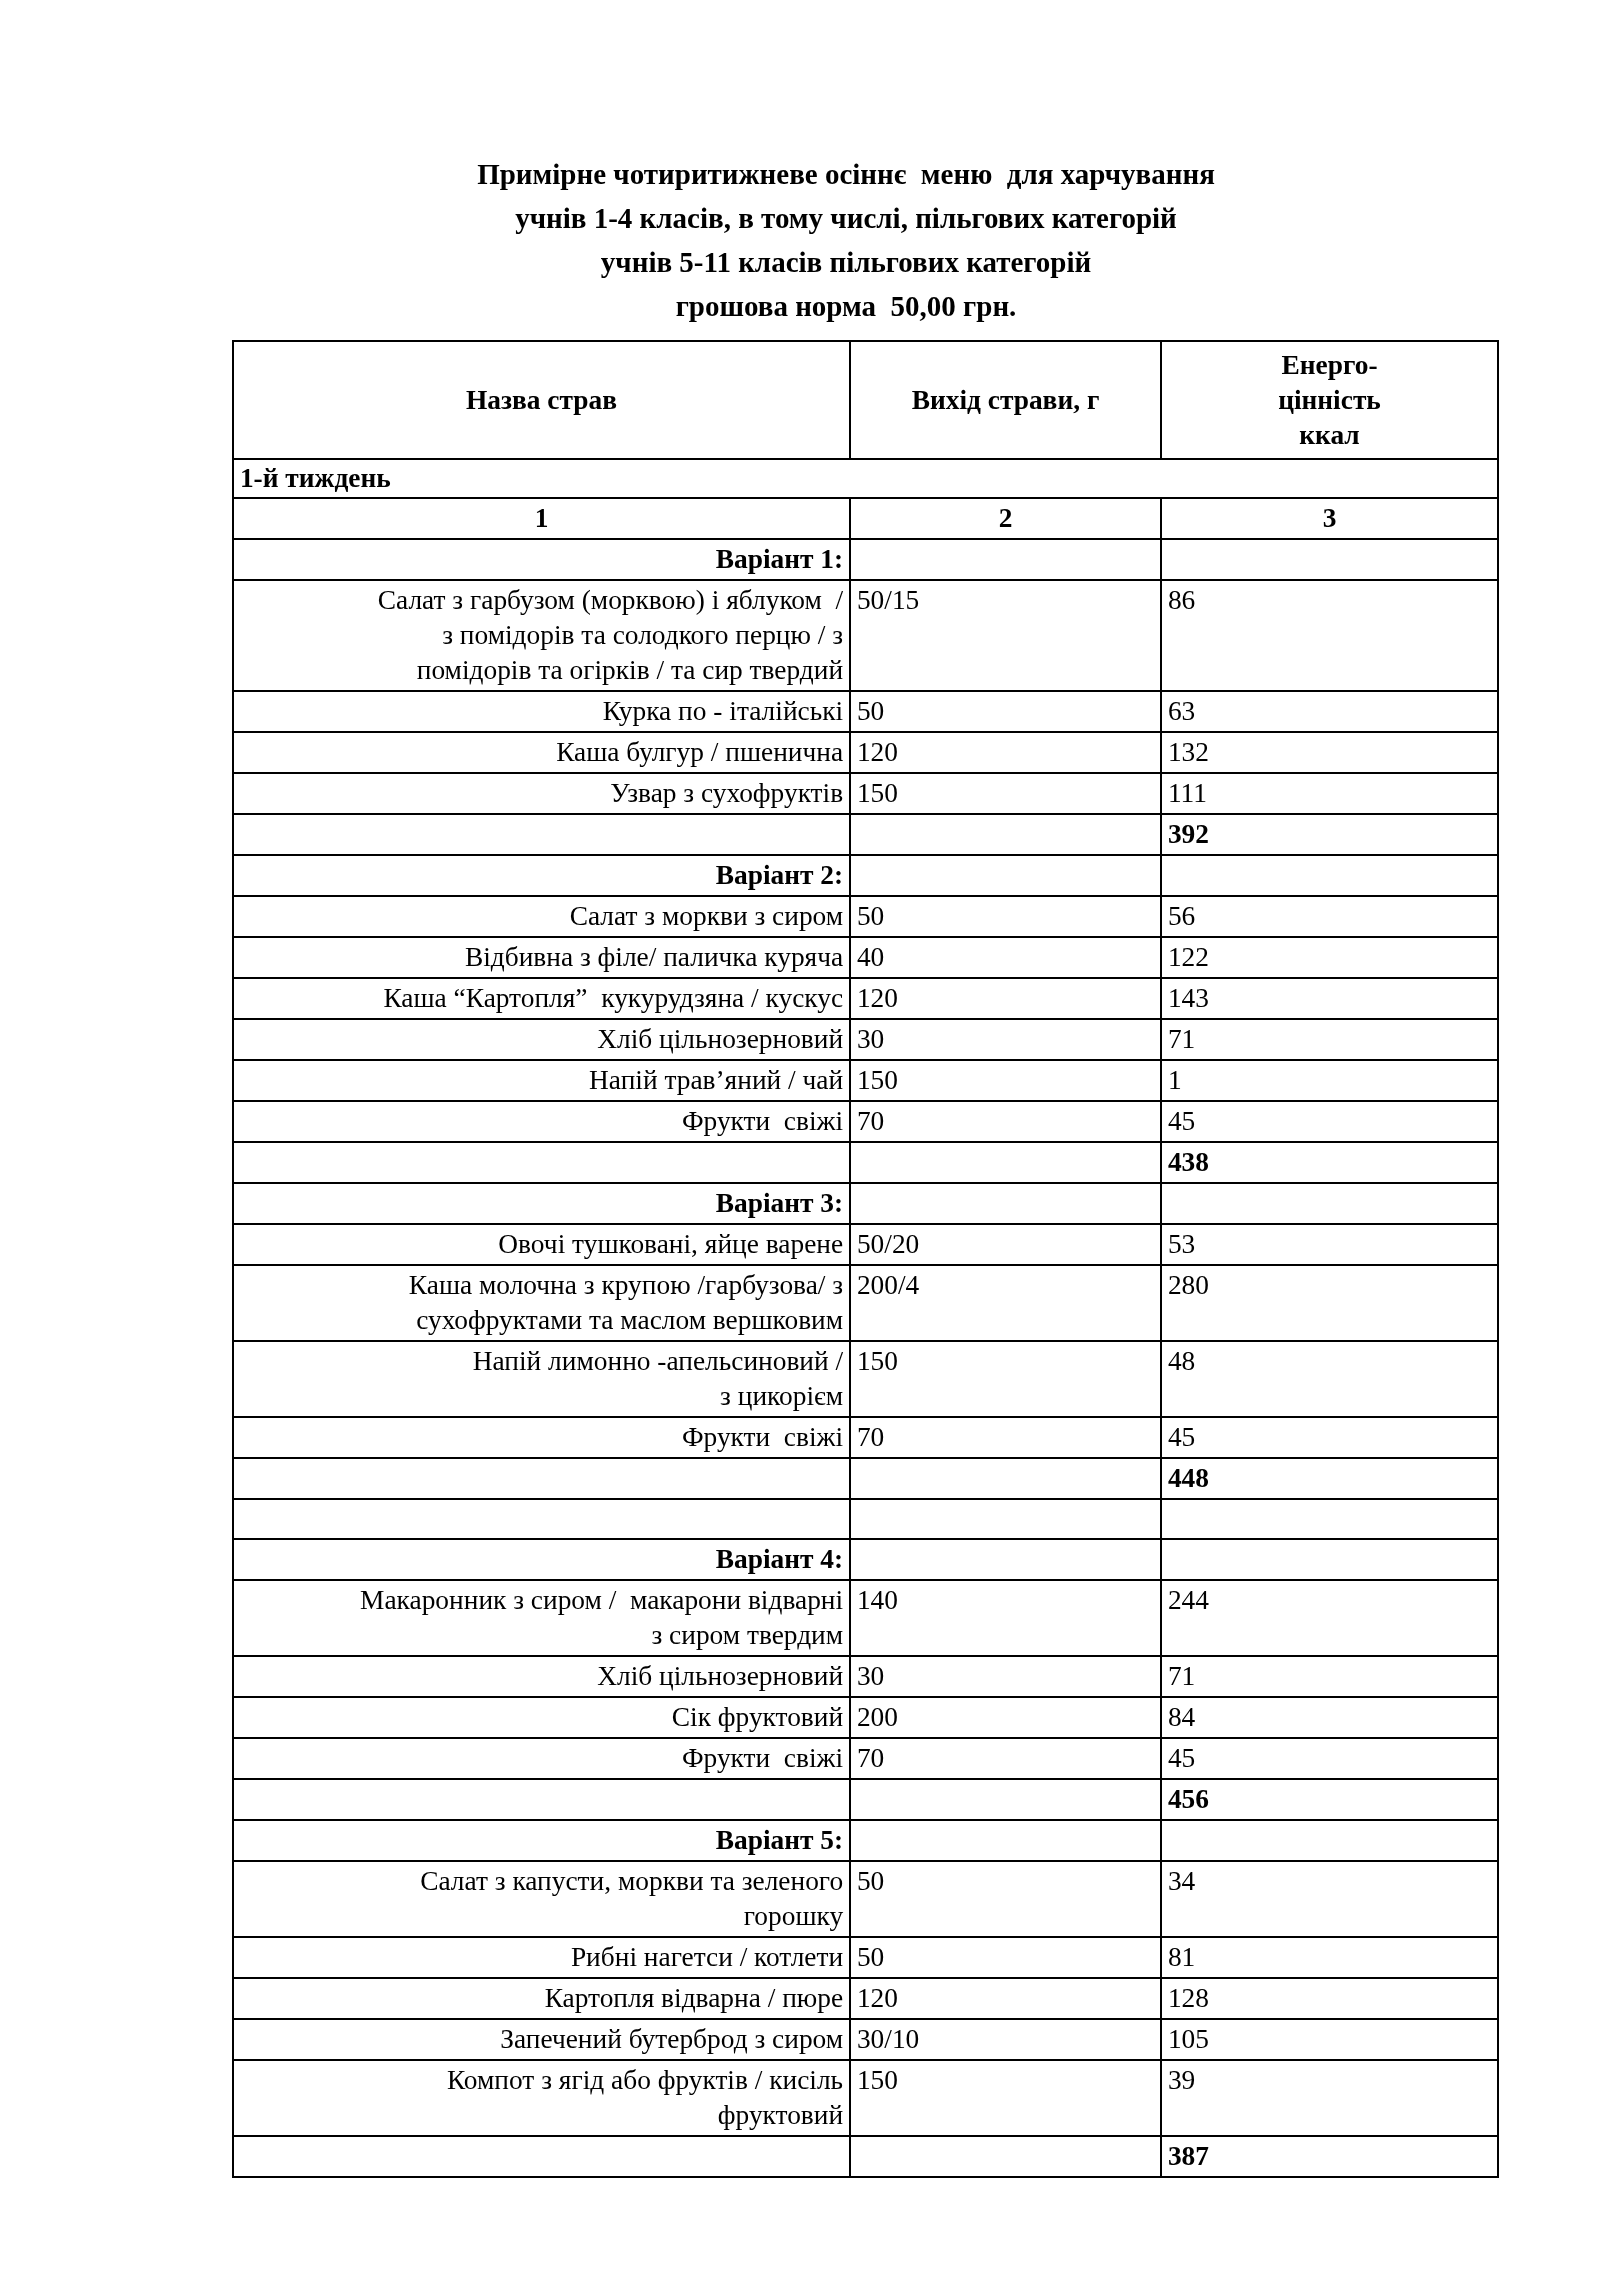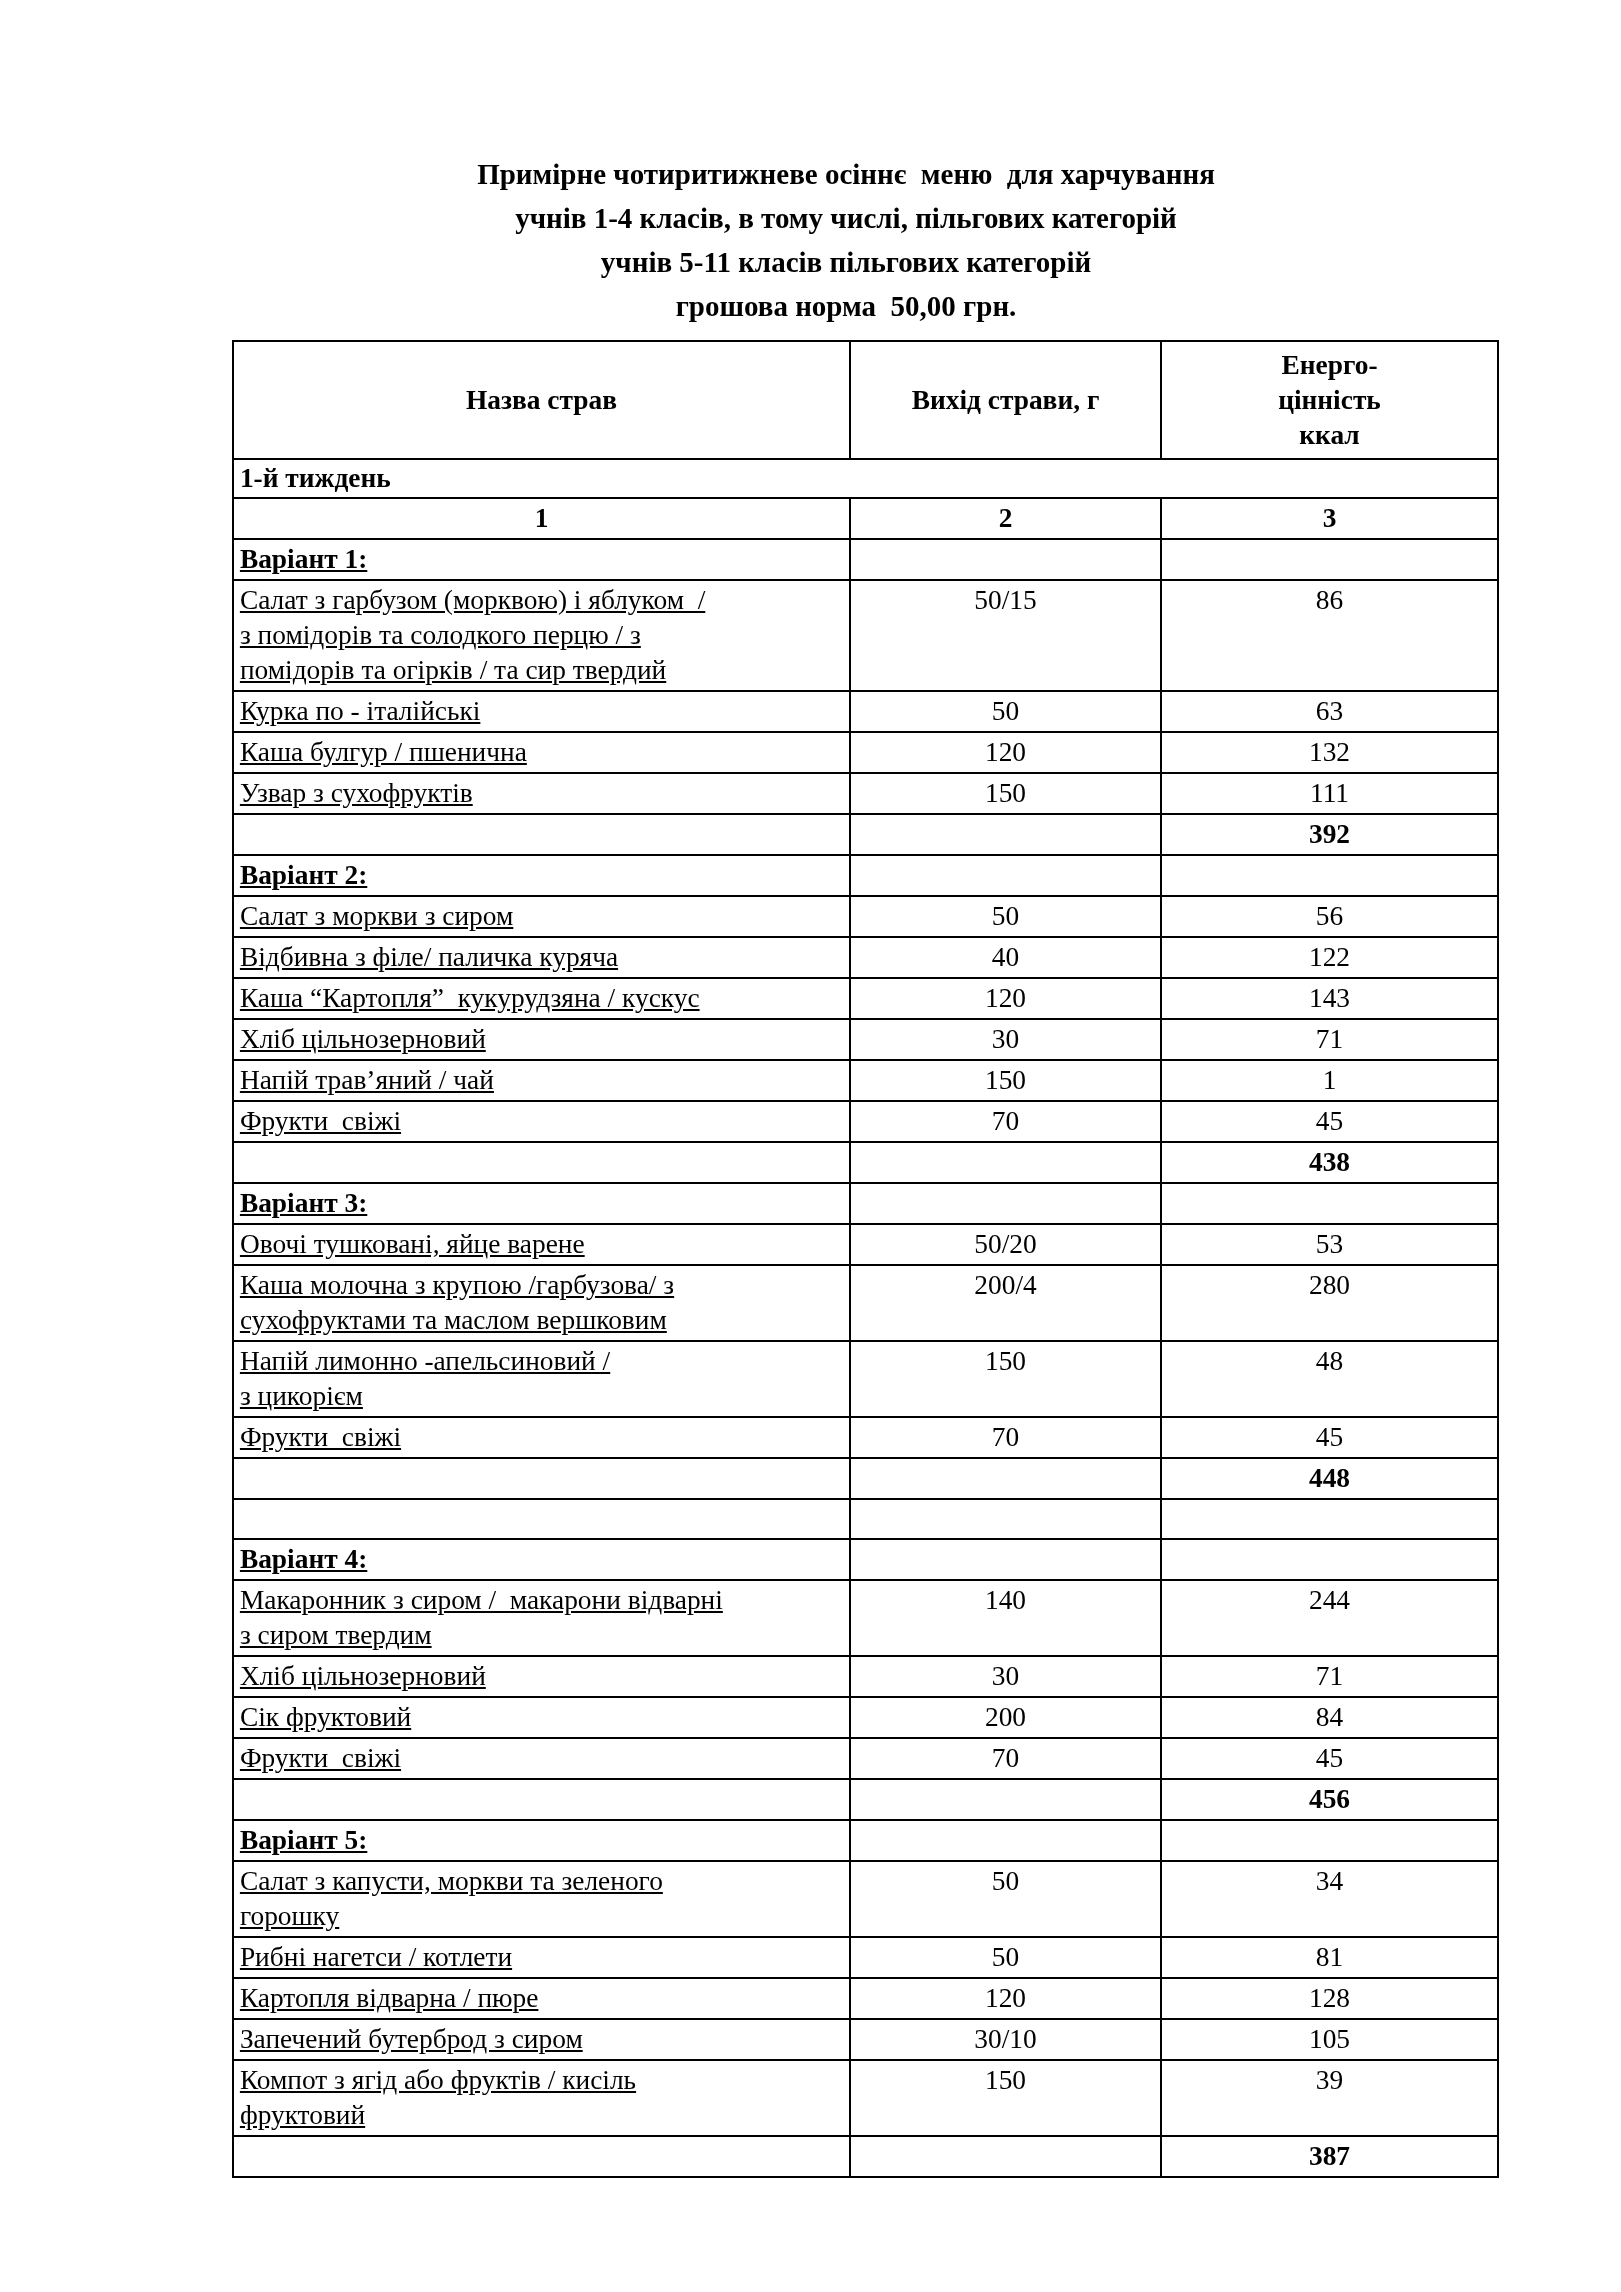--- a/index.html
+++ b/index.html
@@ -55,22 +55,22 @@
     text-align:left;
     height:33px;
     line-height:33px;
   }
   tr.nums td{
     font-weight:bold;
     text-align:center;
     height:35px;
   }
   tr.r{height:35px;}
-  td.name{text-align:left;padding-left:8.8px;padding-right:5.9px;text-decoration:underline;}
-  td.c{text-align:center;}
+  td.name{text-align:right;padding-left:8.8px;padding-right:5.9px;}
+  td.c{text-align:left;}
   tr.variant td{font-weight:bold;height:35px;}
   tr.total td{height:35px;border-radius:12px;}
   tr.total td.c{font-weight:bold;}
   tr.spacer td{height:34px;}
 </style>
 </head>
 <body>
 
 <div class="page">
 

